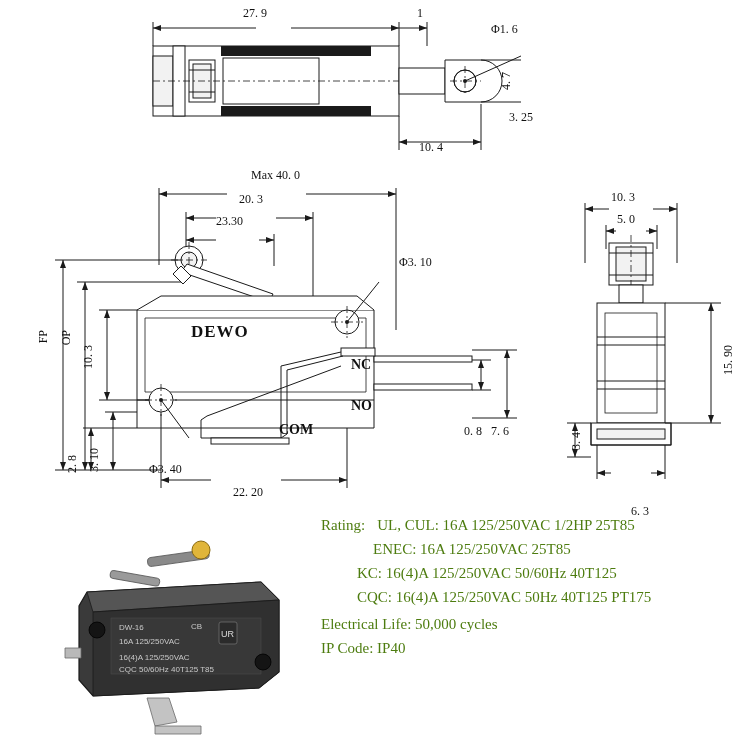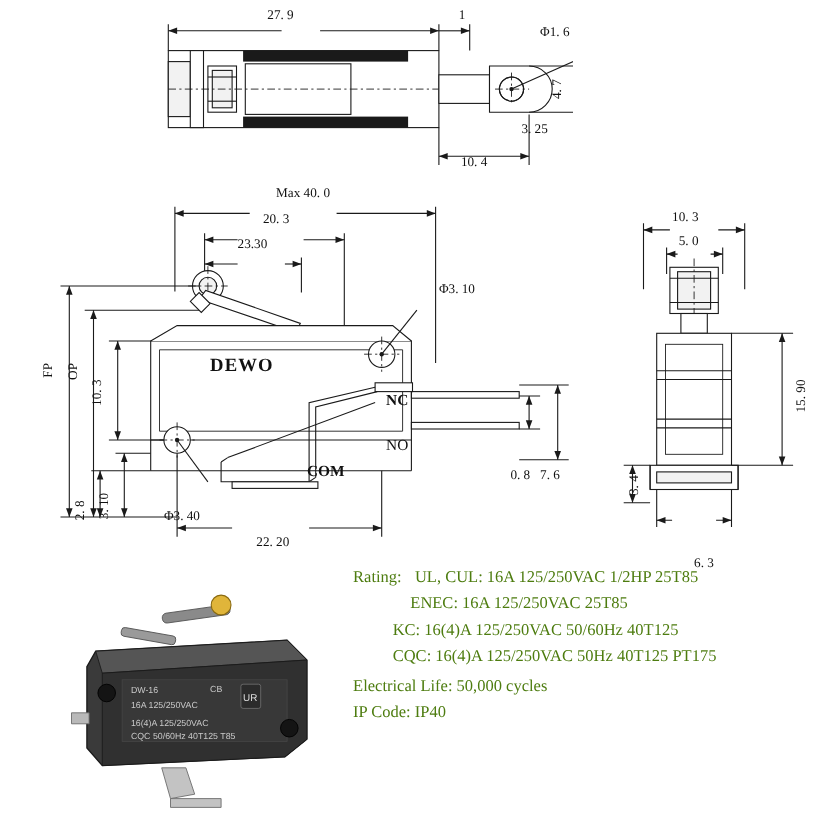--- a/index.html
+++ b/index.html
@@ -81,21 +81,21 @@
         <line x1="268" y1="116" x2="268" y2="150"></line>
         <line x1="350" y1="104" x2="350" y2="150"></line>
       </g>
     </svg>
   </div>
 
   <div class="abs dim" style="left:222px;top:6px;">27. 9</div>
   <div class="abs dim" style="left:396px;top:6px;">1</div>
   <div class="abs dim" style="left:470px;top:22px;">Φ1. 6</div>
   <div class="abs dim" style="left:478px;top:72px;writing-mode:vertical-rl;transform:rotate(180deg);">4. 7</div>
-  <div class="abs dim" style="left:453px;top:110px;text-align:right;">3. 25</div>
+  <div class="abs dim" style="left:488px;top:110px;text-align:right;">3. 25</div>
   <div class="abs dim" style="left:398px;top:140px;">10. 4</div>
 
   <div class="abs" style="left:20px;top:170px;">
     <svg width="500" height="345" viewBox="0 0 500 345">
       <g stroke="#1a1a1a" fill="none" stroke-width="1">
 
         <line x1="118" y1="24" x2="186" y2="24"></line>
         <line x1="265" y1="24" x2="355" y2="24"></line>
         <path d="M118 24 l8 -3 v6 z" fill="#1a1a1a" stroke="none"></path>
         <path d="M355 24 l-8 -3 v6 z" fill="#1a1a1a" stroke="none"></path>
@@ -216,21 +216,21 @@
   <div class="abs dim" style="left:60px;top:345px;writing-mode:vertical-rl;transform:rotate(180deg);">10. 3</div>
   <div class="abs dim" style="left:44px;top:455px;writing-mode:vertical-rl;transform:rotate(180deg);">2. 8</div>
   <div class="abs dim" style="left:66px;top:448px;writing-mode:vertical-rl;transform:rotate(180deg);">3. 10</div>
   <div class="abs dim" style="left:128px;top:462px;">Φ3. 40</div>
   <div class="abs dim" style="left:212px;top:485px;">22. 20</div>
   <div class="abs dim" style="left:443px;top:424px;">0. 8</div>
   <div class="abs dim" style="left:470px;top:424px;">7. 6</div>
 
   <div class="abs brandlabel" style="left:170px;top:322px;">DEWO</div>
   <div class="abs" style="left:330px;top:357px;font-family:'Liberation Serif',serif;font-weight:bold;font-size:14px;">NC</div>
-  <div class="abs" style="left:330px;top:398px;font-family:'Liberation Serif',serif;font-weight:normal;font-size:14px;">NO</div>
+  <div class="abs" style="left:330px;top:398px;font-family:'Liberation Serif',serif;font-weight:bold;font-size:14px;">NO</div>
   <div class="abs" style="left:258px;top:422px;font-family:'Liberation Serif',serif;font-weight:bold;font-size:14px;">COM</div>
 
   <div class="abs" style="left:540px;top:185px;">
     <svg width="200" height="320" viewBox="0 0 200 320">
       <g stroke="#1a1a1a" fill="none" stroke-width="1">
 
         <line x1="24" y1="24" x2="48" y2="24"></line>
         <line x1="92" y1="24" x2="116" y2="24"></line>
         <path d="M24 24 l8 -3 v6 z" fill="#1a1a1a" stroke="none"></path>
         <path d="M116 24 l-8 -3 v6 z" fill="#1a1a1a" stroke="none"></path>

